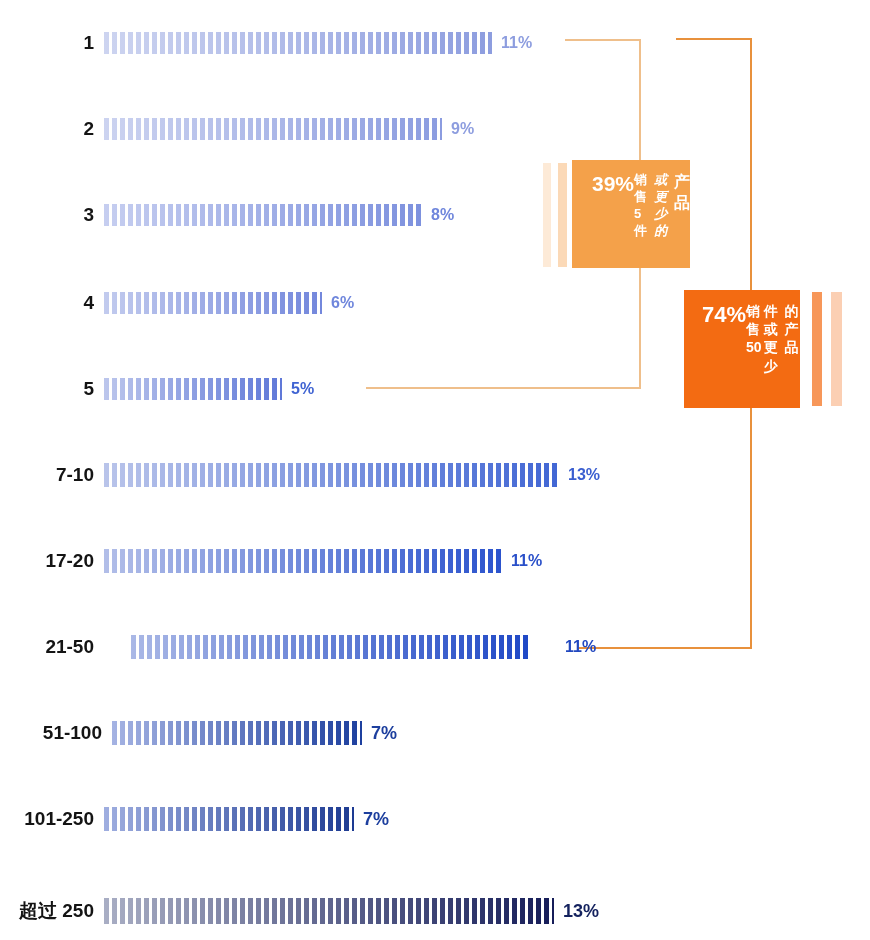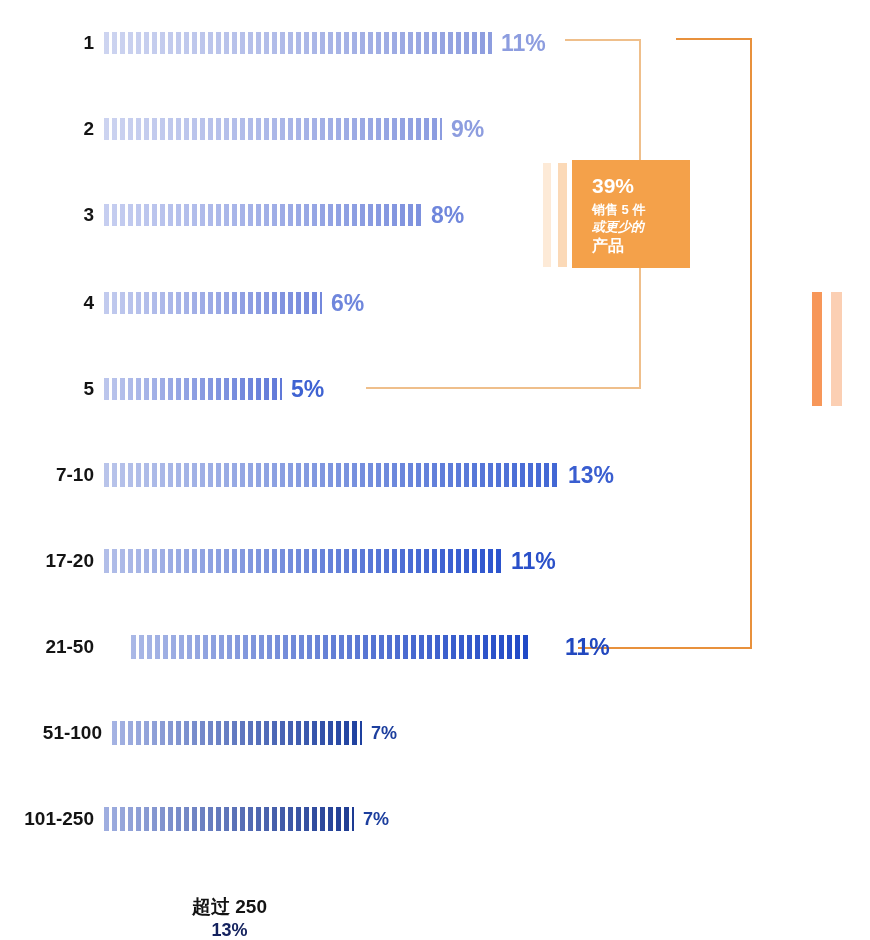--- a/index.html
+++ b/index.html
@@ -55,32 +55,32 @@
     background-image: repeating-linear-gradient(
       to right,
       rgba(255,255,255,0) 0px,
       rgba(255,255,255,0) 5px,
       #ffffff 5px,
       #ffffff 8px
     );
   }
   .bar-value {
     font-weight: bold;
-    font-size: 23px;
+    font-size: 16px;
     margin-left: 9px;
     white-space: nowrap;
   }
 
   
   .callout {
     position: absolute;
     box-sizing: border-box;
     color: #ffffff;
     display: flex;
-    flex-direction: column;
+    flex-direction: row;
     justify-content: center;
   }
   .callout .pct {
     font-weight: bold;
     line-height: 1.15;
   }
   .callout .desc {
     line-height: 1.3;
     font-weight: bold;
   }
@@ -109,20 +109,26 @@
   <div class="stripe" style="left:543px; top:163px; width:8px; height:104px; background:rgba(244,161,74,0.22);"></div>
   <div class="stripe" style="left:558px; top:163px; width:9px; height:104px; background:rgba(244,161,74,0.40);"></div>
 
   <div class="callout" style="left:572px; top:160px; width:118px; height:108px; background:#f4a14a; padding:12px 0 10px 20px;">
     <div class="pct" style="font-size:21px; margin-bottom:4px;">39%</div>
     <div class="desc" style="font-size:13px;">销售 5 件</div>
     <div class="desc" style="font-size:13px;font-style:italic;">或更少的</div>
     <div class="desc" style="font-size:16px;">产品</div>
   </div>
 
+  <div class="callout" style="left:684px; top:290px; width:116px; height:118px; background:#f36b12; padding:12px 0 10px 18px;">
+    <div class="pct" style="font-size:22px; margin-bottom:4px;">74%</div>
+    <div class="desc" style="font-size:14px;">销售 50</div>
+    <div class="desc" style="font-size:14px;">件或更少</div>
+    <div class="desc" style="font-size:14px;">的产品</div>
+  </div>
   <div class="stripe" style="left:812px; top:292px; width:10px; height:114px; background:rgba(243,107,18,0.70);"></div>
   <div class="stripe" style="left:831px; top:292px; width:11px; height:114px; background:rgba(243,107,18,0.32);"></div>
 
   <div id="rows-layer">
       <div class="row" style="top: 26px; left: 0px;">
         <div class="label-box">1</div>
         <div class="bar" style="width: 388px; height: 22px;">
           <div class="bar-fill" style="background: linear-gradient(to right, rgb(205, 212, 240) 0%, rgb(141, 157, 223) 100%);"></div>
           <div class="bar-mask"></div>
         </div>
@@ -193,21 +199,21 @@
         <div class="bar-value" style="color: rgb(29, 63, 158); font-size: 18px;">7%</div>
       </div>
       <div class="row" style="top: 802px; left: 0px;">
         <div class="label-box" style="width: 112px; margin-left: -8px;">101-250</div>
         <div class="bar" style="width: 250px; height: 24px;">
           <div class="bar-fill" style="background: linear-gradient(to right, rgb(159, 174, 224) 0%, rgb(28, 58, 146) 100%);"></div>
           <div class="bar-mask"></div>
         </div>
         <div class="bar-value" style="color: rgb(29, 63, 158); font-size: 18px;">7%</div>
       </div>
-      <div class="row" style="top: 894px; left: 0px; flex-direction: column;">
+      <div class="row" style="top: 894px; left: 0px;">
         <div class="label-box" style="width: 116px; margin-left: -12px;">超过 250</div>
         <div class="bar" style="width: 450px; height: 26px;">
           <div class="bar-fill" style="background: linear-gradient(to right, rgb(169, 174, 196) 0%, rgb(21, 28, 88) 100%);"></div>
           <div class="bar-mask"></div>
         </div>
         <div class="bar-value" style="color: rgb(20, 34, 94); font-size: 18px;">13%</div>
       </div>
     </div>
 
 </div>

